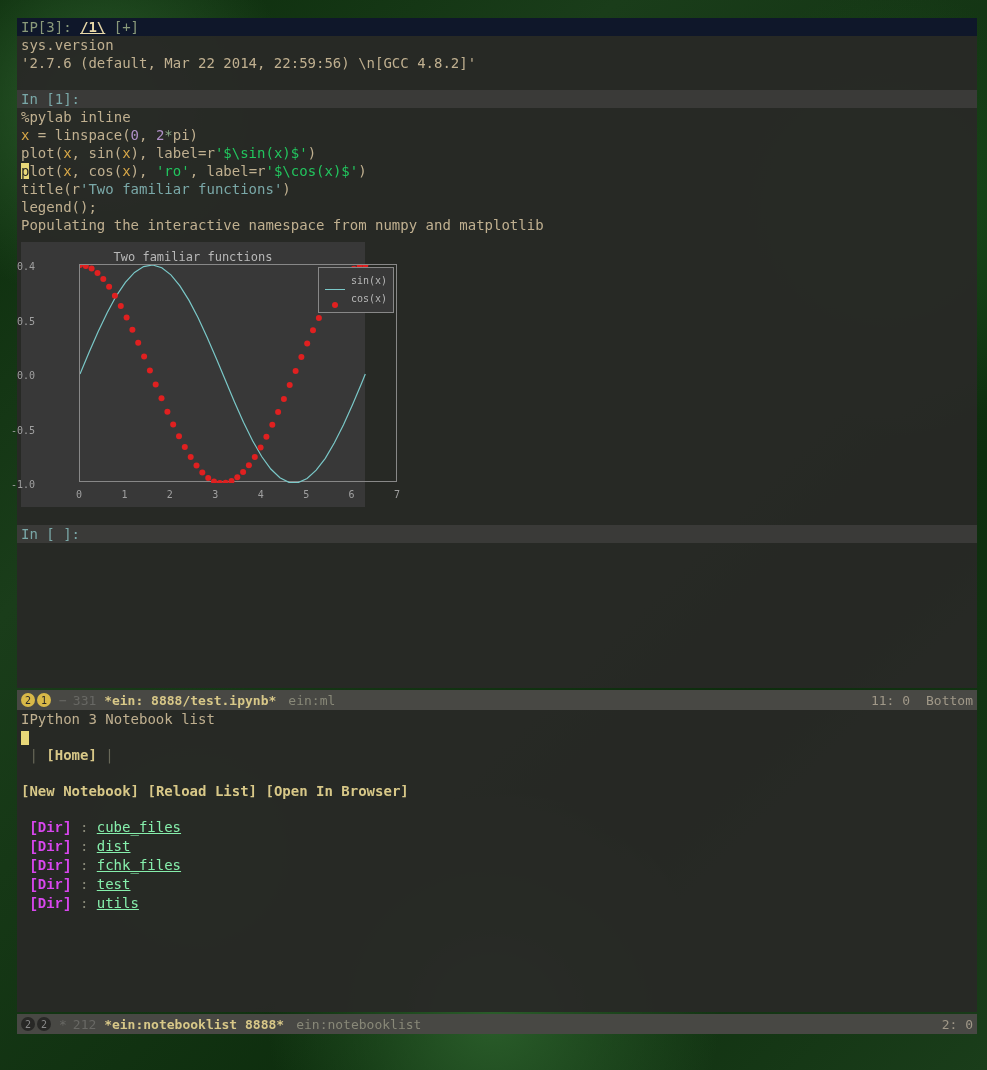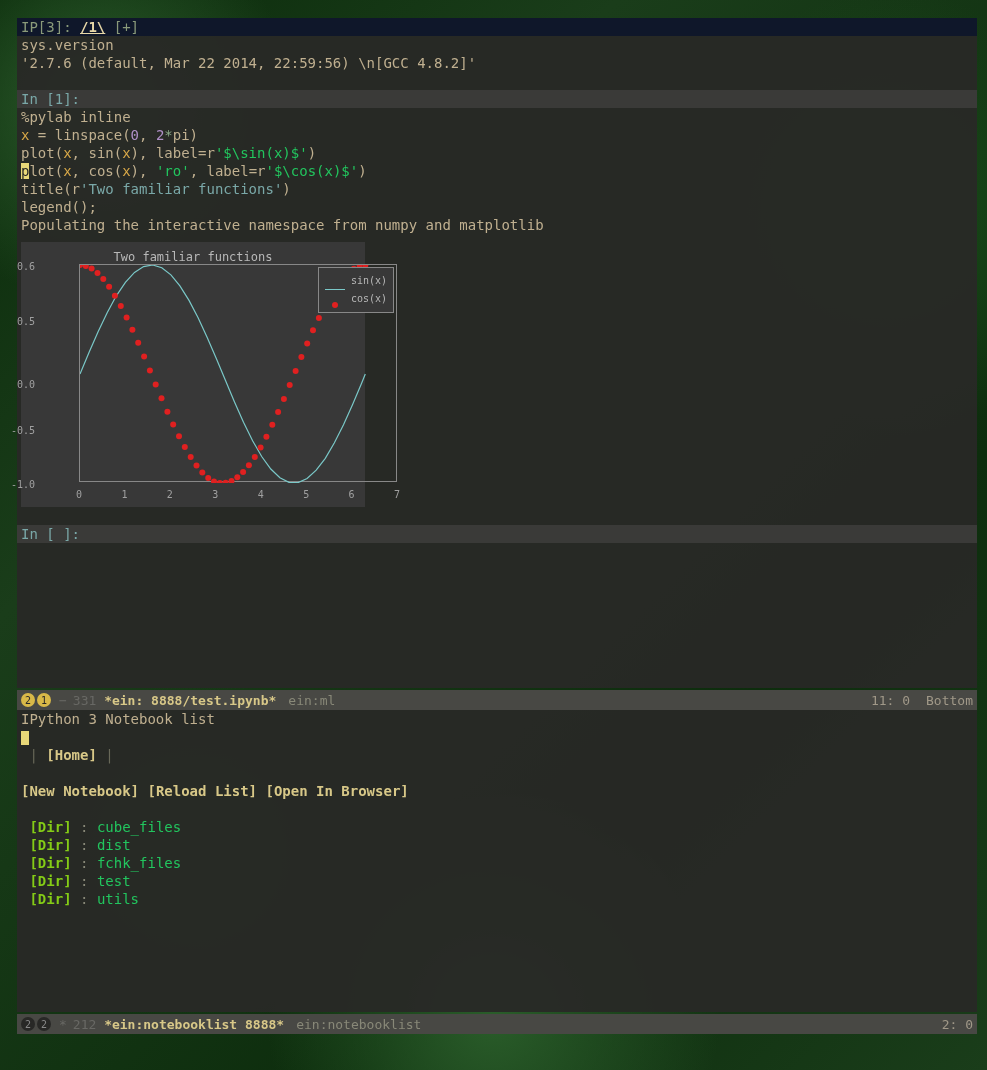--- a/index.html
+++ b/index.html
@@ -120,23 +120,23 @@
 .ml-sep { color: #686864; margin: 0 6px; }
 .ml-num { color: #686864; }
 .ml-buf { color: #d8c888; font-weight: bold; }
 .ml-mode { color: #888878; margin-left: 12px; }
 .ml-right { margin-left: auto; color: #a09888; }
 .ml-right span { margin-left: 16px; }
 .nb-title { color: #c0b090; padding: 0 4px; }
 .nb-cursor { display:inline-block; width:8px; height:14px; background:#e8d878; margin-left:4px; vertical-align:middle; }
 .nb-link { color: #d8c888; font-weight: bold; }
 .nb-sep { color: #686858; }
-.nb-dir { color: #84cc16; font-weight: bold; }
+.nb-dir { color: #d946ef; font-weight: bold; font-family: Liberation Mono, monospace; }
 .nb-colon { color: #888878; }
-.nb-name { color: #22c55e; }
+.nb-name { color: #86efac; text-decoration: underline; }
 </style>
 </head>
 <body>
 
 <div class="leaves-bg"></div>
 
 <div class="panel panel-top">
   <div class="header-line"><span class="ip-label">IP[3]: </span><span class="ip-slash">/1\</span><span class="ip-label"> [+]</span></div>
   <div class="code-line output-text">sys.version</div>
   <div class="code-line output-text">'2.7.6 (default, Mar 22 2014, 22:59:56) \n[GCC 4.8.2]'</div>
@@ -216,23 +216,23 @@
             <div class="legend-swatch-dot">
               <span></span>
             </div>
             <span>cos(x)</span>
           </div>
       </div>
     </div>
     <div id="yticks">
         <div class="ytick" style="top: 234px;">-1.0</div>
         <div class="ytick" style="top: 179.5px;">-0.5</div>
-        <div class="ytick" style="top: 134px;">0.0</div>
+        <div class="ytick" style="top: 125px;">0.0</div>
         <div class="ytick" style="top: 70.5px;">0.5</div>
-        <div class="ytick" style="top: 16px;">0.6</div>
+        <div class="ytick" style="top: 16px;">0.4</div>
       </div>
     <div id="xticks">
         <div class="xtick" style="left: 48px;">0</div>
         <div class="xtick" style="left: 93.4286px;">1</div>
         <div class="xtick" style="left: 138.857px;">2</div>
         <div class="xtick" style="left: 184.286px;">3</div>
         <div class="xtick" style="left: 229.714px;">4</div>
         <div class="xtick" style="left: 275.143px;">5</div>
         <div class="xtick" style="left: 320.571px;">6</div>
         <div class="xtick" style="left: 366px;">7</div>

